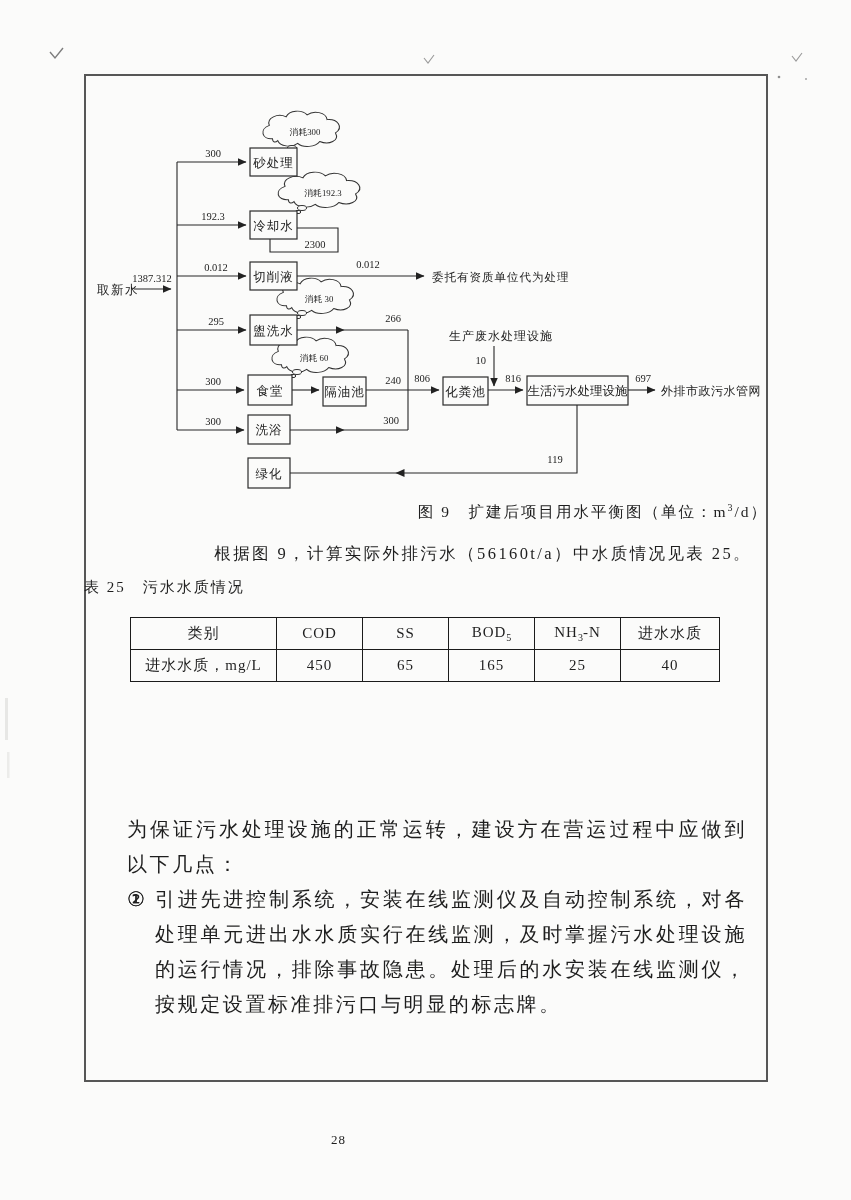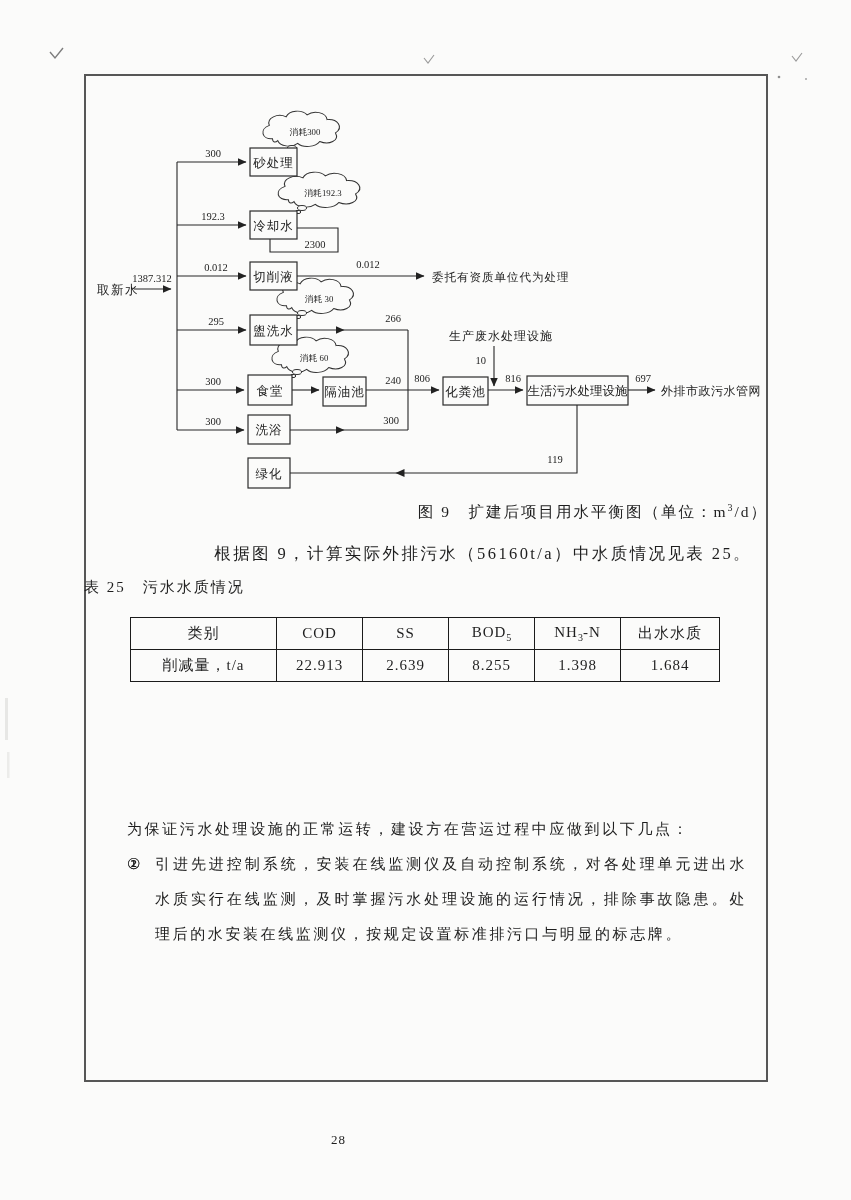--- a/index.html
+++ b/index.html
@@ -36,21 +36,21 @@
   }
   table.wq td {
     border:1.6px solid #1b1b1b; height:32.2px;
     text-align:center; vertical-align:middle;
     font-size:15px; letter-spacing:1px; padding:0 2px;
     background:#fbfbfa;
   }
   table.wq sub { font-size:10px; letter-spacing:0; }
   .notes {
     position:absolute; left:127px; top:812px; width:620px;
-    font-size:15px; line-height:35px; letter-spacing:2.6px;
+    font-size:20px; line-height:35px; letter-spacing:2.6px;
     text-align:justify;
   }
   .note-item { position:relative; padding-left:28px; }
   .note-marker { position:absolute; left:0; top:0; letter-spacing:0; }
   .page-num {
     position:absolute; left:0; top:1132px; width:677px;
     text-align:center; font-size:13px; letter-spacing:1px;
   }
   .artifacts { position:absolute; left:0; top:0; }
 </style>
@@ -201,29 +201,29 @@
       <col style="width:86px">
       <col style="width:99px">
   </colgroup>
   <tbody>
     <tr>
       <td>类别</td>
       <td>COD</td>
       <td>SS</td>
       <td><span>BOD</span><sub>5</sub></td>
       <td><span>NH</span><sub>3</sub><span>-N</span></td>
-      <td>出水水质</td>
+      <td>进水水质</td>
     </tr>
     <tr>
-      <td>削减量，t/a</td>
-      <td>22.913</td>
-      <td>2.639</td>
-      <td>8.255</td>
-      <td>1.398</td>
-      <td>1.684</td>
+      <td>进水水质，mg/L</td>
+      <td>450</td>
+      <td>65</td>
+      <td>165</td>
+      <td>25</td>
+      <td>40</td>
     </tr>
   </tbody>
 </table>
 
 <div class="notes">
   <div class="note-lead">为保证污水处理设施的正常运转，建设方在营运过程中应做到以下几点：</div>
   <div class="note-item">
     <span class="note-marker">①</span>
   </div>
   <div class="note-item">

